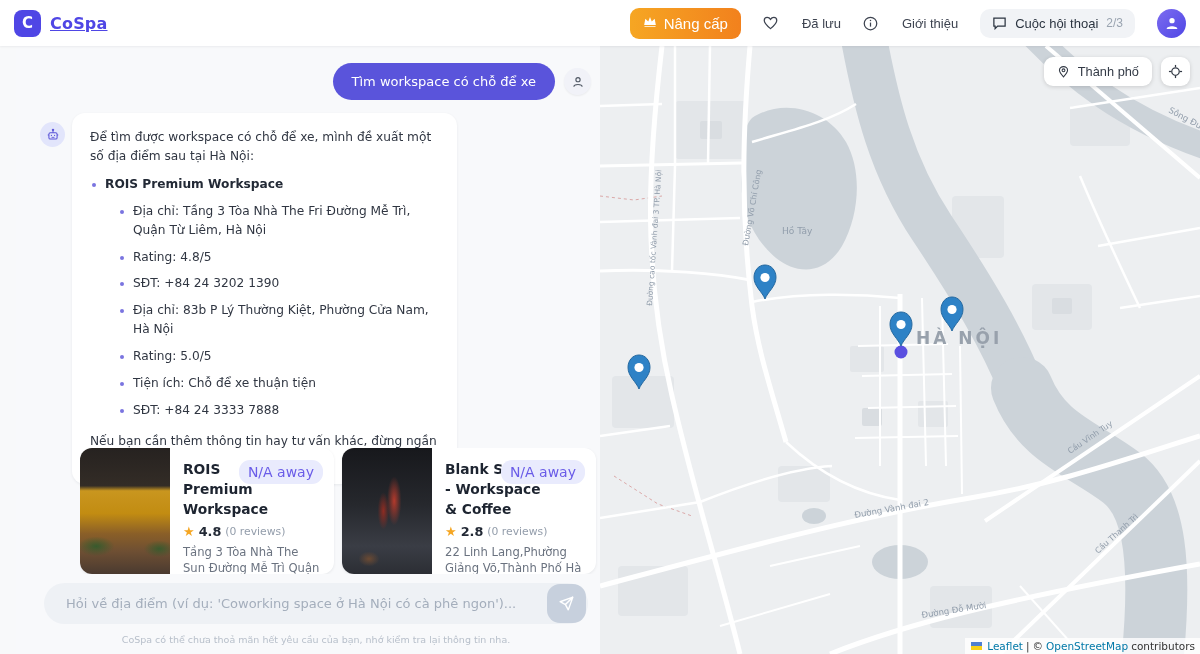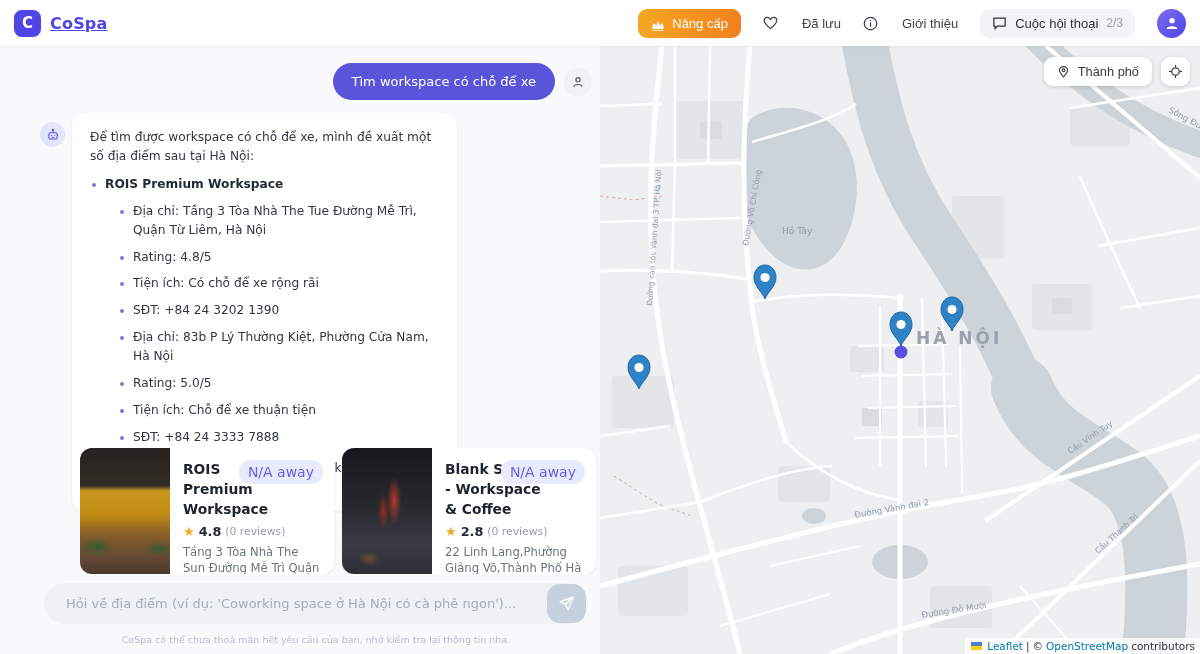--- a/index.html
+++ b/index.html
@@ -6,22 +6,22 @@
   html,body { width:1200px; height:654px; overflow:hidden; font-family:"DejaVu Sans","Liberation Sans",sans-serif; background:#f8f9fa; }
 
   
   .header { position:absolute; left:0; top:0; width:1200px; height:46px; background:#ffffff;
             display:flex; align-items:center; padding:0 14px; box-shadow:0 1px 2px rgba(16,24,40,.06); z-index:50; }
   .logo-wrap { display:flex; align-items:center; gap:9px; }
   .logo-badge { width:27px; height:27px; border-radius:8px; background:#4f46e5; color:#fff;
                 font-weight:bold; font-size:15px; display:flex; align-items:center; justify-content:center; }
   .logo-text { color:#4f46e5; font-weight:bold; font-size:16px; letter-spacing:.2px;text-decoration:underline; }
   .header-right { margin-left:auto; display:flex; align-items:center; gap:22px; }
-  .upgrade-btn { display:flex; align-items:flex-end; gap:7px; background:linear-gradient(90deg,#f6a623,#f2811d);
-                 color:#fff; font-size:13px; font-weight:500; border:none; border-radius:9px; padding:7px 13px; cursor:pointer; }
+  .upgrade-btn { display:flex; align-items:flex-start; gap:7px; background:linear-gradient(90deg,#f6a623,#f2811d);
+                 color:#fff; font-size:15px; font-weight:500; border:none; border-radius:9px; padding:7px 13px; cursor:pointer; }
   .nav-item { display:flex; align-items:center; gap:24px; font-size:13px; color:#3d4350; cursor:pointer; background:none; border:none; }
   .conv-pill { display:flex; align-items:center; gap:8px; background:#f1f3f6; border-radius:10px; padding:7px 12px;
                font-size:13px; color:#2b3440; border:none; cursor:pointer; }
   .conv-count { color:#9aa4b0; font-size:12px; }
   .avatar { width:29px; height:29px; border-radius:50%; background:linear-gradient(135deg,#7c6cf0,#4f46e5);
             display:flex; align-items:center; justify-content:center; cursor:pointer; }
 
   
   .chat-panel { position:absolute; left:16px; top:46px; width:600px; height:608px; background:#f8f9fb; overflow:hidden; }
 
@@ -172,29 +172,25 @@
   <div class="bot-card">
     <p class="intro">Để tìm được workspace có chỗ để xe, mình đề xuất một số địa điểm sau tại Hà Nội:</p>
     <ul>
       <li class="place">
         <span class="dot"></span>
         <span class="name">ROIS Premium Workspace</span>
       </li>
       <ul class="details">
         <li class="detail">
             <span class="dot"></span>
-            <span>Địa chỉ: Tầng 3 Tòa Nhà The Tue Đường Mễ Trì, Quận Từ Liêm, Hà Nội</span>
+            <span>Địa chỉ: Tầng 3 Tòa Nhà The Fri Đường Mễ Trì, Quận Từ Liêm, Hà Nội</span>
           </li>
         <li class="detail">
             <span class="dot"></span>
             <span>Rating: 4.8/5</span>
-          </li>
-        <li class="detail">
-            <span class="dot"></span>
-            <span>Tiện ích: Có chỗ để xe rộng rãi</span>
           </li>
         <li class="detail">
             <span class="dot"></span>
             <span>SĐT: +84 24 3202 1390</span>
           </li>
       </ul>
       <ul class="details">
         <li class="detail">
             <span class="dot"></span>
             <span>Địa chỉ: 83b P Lý Thường Kiệt, Phường Cửa Nam, Hà Nội</span>

